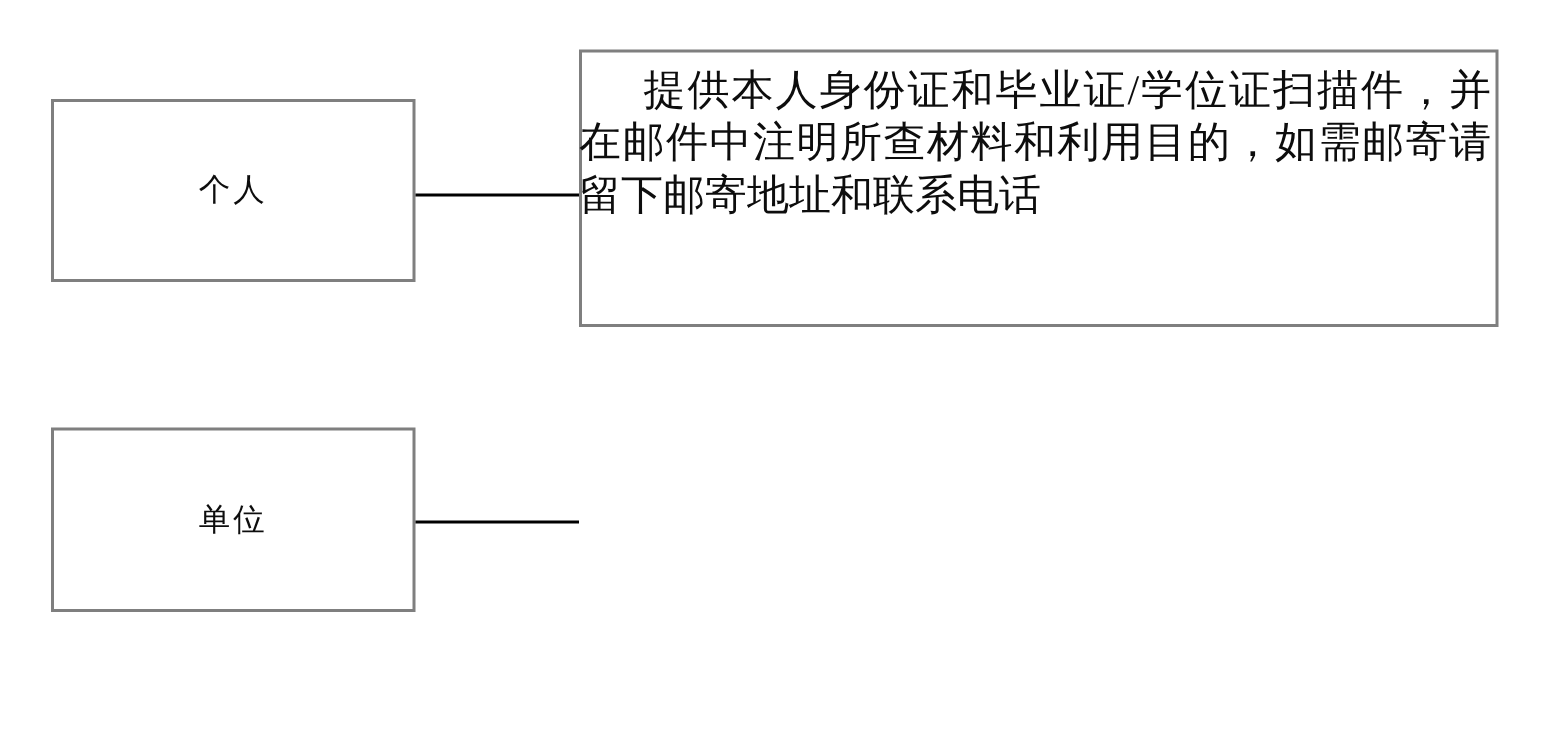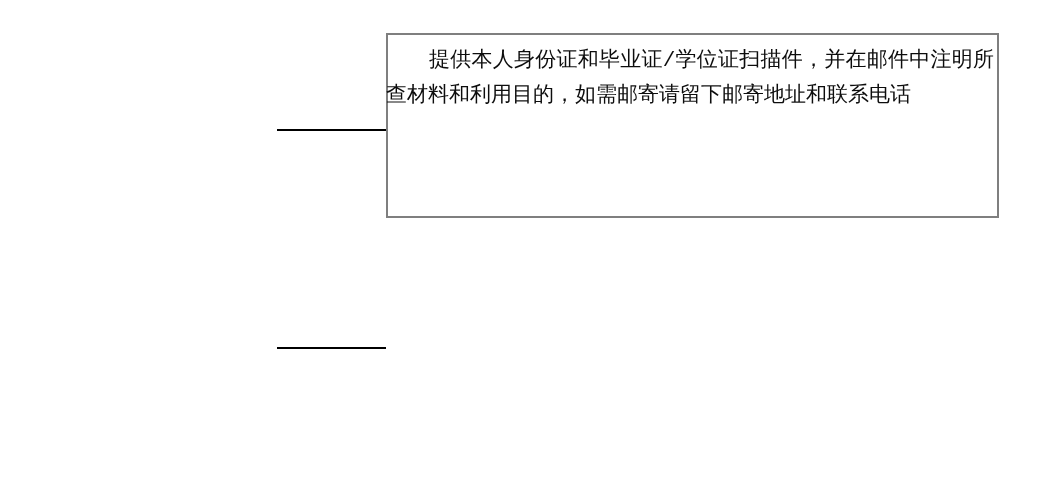--- a/index.html
+++ b/index.html
@@ -40,22 +40,22 @@
     line-height: 1.2;
     white-space: nowrap;
   }
 
   
   .desc-box {
     padding: 0;
   }
   .desc-text {
     position: absolute;
-    font-family: Liberation Mono, monospace;
-    font-size: 21px;
+    font-family: Liberation Serif, serif;
+    font-size: 28px;
     color: #0d0d0d;
     line-height: 35px;
     text-align: justify;
     text-justify: inter-character;
     text-indent: 43px;
     white-space: normal;
     word-break: break-all;
   }
 
   
@@ -63,24 +63,30 @@
     position: absolute;
     background: #000000;
     height: 2px;
   }
 </style>
 </head>
 <body>
 
 <div id="canvas">
 
+  <div class="node-box label-box" style="left:34px; top:66px; width:243px; height:122px;">
+    <span class="label-text">个人</span>
+  </div>
 
   <div class="connector" style="left:277px; top:129px; width:109px;"></div>
 
   <div class="node-box desc-box" style="left:386px; top:33px; width:613px; height:185px;">
     <div class="desc-text" style="left:-2px; top:8px; width:608px;">提供本人身份证和毕业证/学位证扫描件，并在邮件中注明所查材料和利用目的，如需邮寄请留下邮寄地址和联系电话</div>
   </div>
 
+  <div class="node-box label-box" style="left:34px; top:285px; width:243px; height:123px;">
+    <span class="label-text">单位</span>
+  </div>
 
   <div class="connector" style="left:277px; top:347px; width:109px;"></div>
 
 
 </div>
 
 </body></html>

